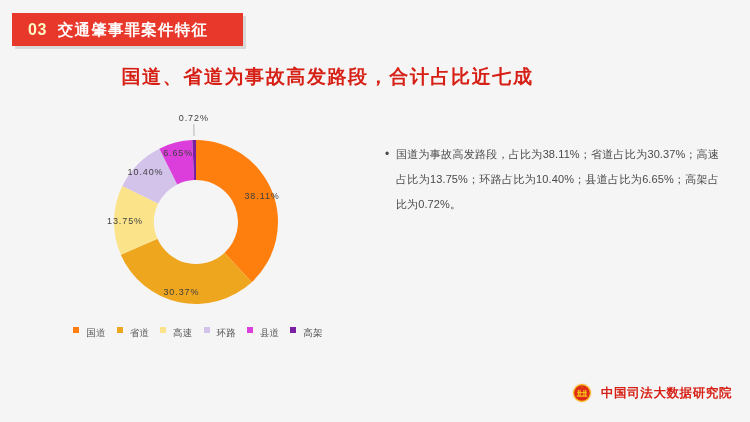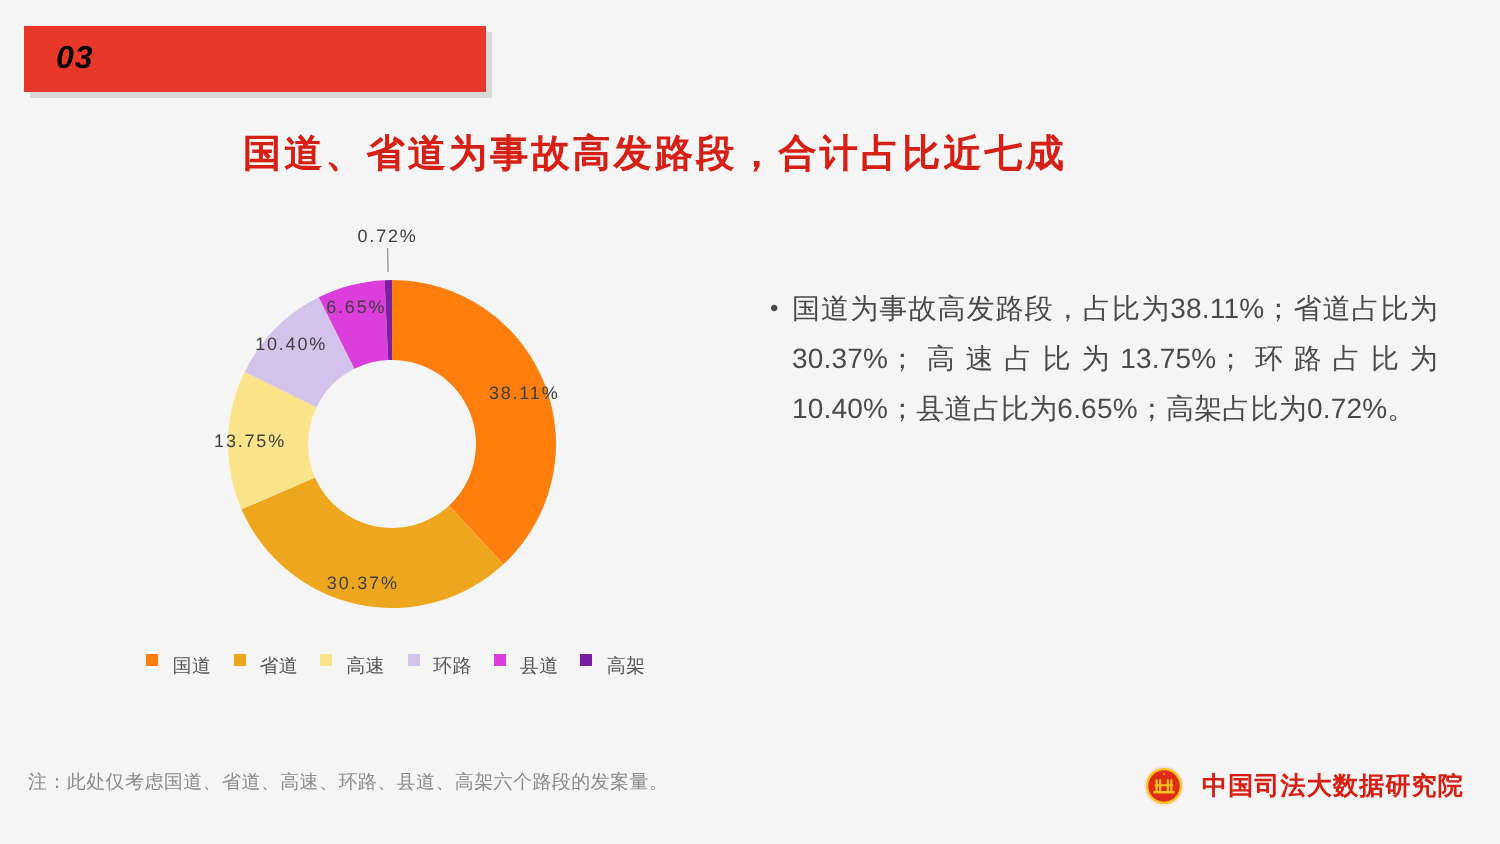--- a/index.html
+++ b/index.html
@@ -29,26 +29,25 @@
     width: 231px;
     height: 33px;
     background: #e8382b;
     box-shadow: 3px 3px 0 0 rgba(170,170,170,0.38);
     display: flex;
     align-items: center;
     box-sizing: border-box;
     padding-left: 16px;
   }
   .header-tag .num {
-    color: #000000;
+    color: #fef9c3;
     font-size: 16px;
     font-weight: bold;
     letter-spacing: 0.5px;
     line-height: 1;
-    font-style: italic;
   }
   .header-tag .tagtext {
     color: #ffffff;
     font-size: 15.5px;
     font-weight: bold;
     letter-spacing: 1.2px;
     margin-left: 11px;
     line-height: 1;
   }
   .header-right {
@@ -144,21 +143,21 @@
     color: #4a4a4a;
     font-size: 12px;
     line-height: 25px;
     text-align: left;
     padding-left: 2px;
     box-sizing: border-box;
   }
   .bullet-text {
     flex: 1 1 auto;
     color: #4a4a4a;
-    font-size: 14px;
+    font-size: 11px;
     line-height: 25px;
     letter-spacing: 0.1px;
     text-align: justify;
   }
 
   
   .foot-note {
     position: absolute;
     left: 14px;
     bottom: 24px;
@@ -189,20 +188,21 @@
     white-space: nowrap;
   }
 </style>
 </head>
 <body>
 
 <div id="slide">
 
   <div class="header-tag">
     <span class="num">03</span>
+    <span class="tagtext">交通肇事罪案件特征</span>
   </div>
 
   <div class="main-title">国道、省道为事故高发路段，合计占比近七成</div>
 
   <div class="chart-area">
     <div class="donut-wrap">
       <svg class="donut-svg" width="340" height="215" viewBox="0 0 340 215">
         <g id="donut-slices">
             <path d="M168 35 A82 82 0 0 1 223.71838718231038 177.1619591586091 L196.53868611776872 147.81466200806807 A42 42 0 0 0 168 75 Z" fill="#ff7f0e"></path>
             <path d="M223.71838718231038 177.1619591586091 A82 82 0 0 1 92.78510390497155 149.66067062100953 L129.4752971220586 133.72863617173658 A42 42 0 0 0 196.53868611776872 147.81466200806807 Z" fill="#efa61f"></path>
@@ -250,21 +250,20 @@
       </div>
   </div>
 
   <div class="body-block">
     <div class="bullet-row">
       <span class="bullet-dot">•</span>
       <span class="bullet-text">国道为事故高发路段，占比为38.11%；省道占比为30.37%；高速占比为13.75%；环路占比为10.40%；县道占比为6.65%；高架占比为0.72%。</span>
     </div>
   </div>
 
-  <div class="foot-note">注：此处仅考虑国道、省道、高速、环路、县道、高架六个路段的发案量。</div>
   <div class="brand">
     <span class="brand-emblem">
       <svg width="22" height="22" viewBox="0 0 22 22">
         <circle cx="11" cy="11" r="10" fill="#f7d4c6" opacity="0.55"></circle>
         <circle cx="11" cy="11" r="8.4" fill="#e02b16"></circle>
         <circle cx="11" cy="11" r="8.4" fill="none" stroke="#f5c518" stroke-width="1.1"></circle>
         <path d="M7.3 8.2 L7.3 13.2 M9.1 8.2 L9.1 13.2 M12.9 8.2 L12.9 13.2 M14.7 8.2 L14.7 13.2" stroke="#f5c518" stroke-width="1.1" fill="none" stroke-linecap="round"></path>
         <path d="M6.4 10.6 L15.6 10.6" stroke="#f5c518" stroke-width="1" fill="none"></path>
         <path d="M6.2 14.1 L15.8 14.1" stroke="#f5c518" stroke-width="1.2" fill="none" stroke-linecap="round"></path>
         <path d="M11 4.3 L11.7 5.7 L11 5.2 L10.3 5.7 Z" fill="#f5c518"></path>

